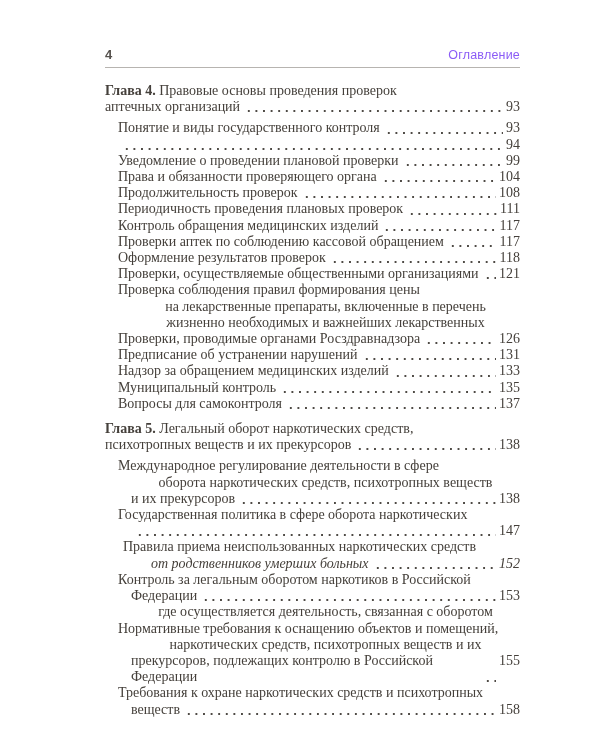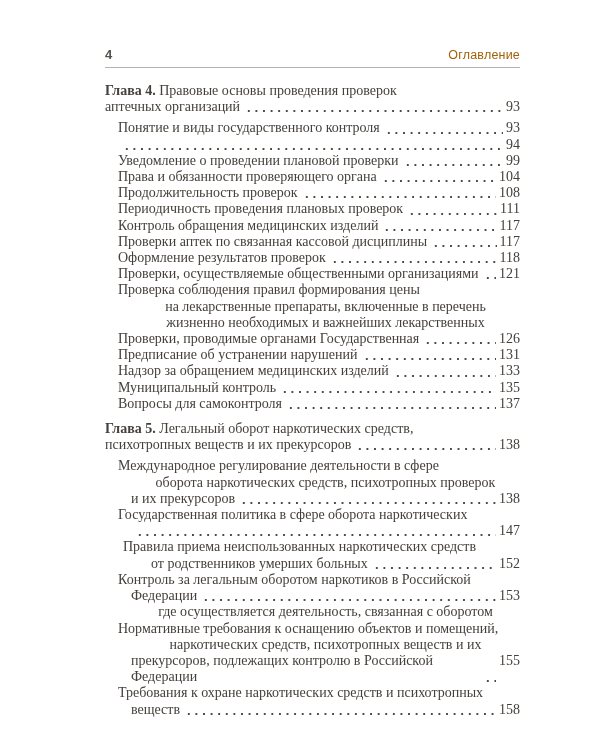--- a/index.html
+++ b/index.html
@@ -14,38 +14,38 @@
   .page { position:absolute; inset:0; background:#ffffff; }
 
   .running-header {
     position:absolute; left:105px; right:80px; top:47px;
     display:flex; justify-content:space-between; align-items:flex-end;
     padding-bottom:5px;
     border-bottom:1px solid #b7b4b0;
     font-family:"Liberation Sans","DejaVu Sans",sans-serif;
   }
   .running-header .pagenum { font-weight:bold; font-size:13px; color:#56524e; }
-  .running-header .title   { font-size:12.5px; color:#a16207; letter-spacing:0.2px; }
+  .running-header .title   { font-size:12.5px; color:#8b5cf6; letter-spacing:0.2px; }
 
   .toc {
     position:absolute; left:105px; right:80px; top:74px;
     font-size:14px; line-height:16.2px;
   }
   .entry.chapter { margin-top:9px; margin-bottom:5px; }
   .entry.chapter .prefix { font-weight:bold; }
 
   .line { display:flex; align-items:baseline; }
   .line .txt { white-space:pre-wrap; }
   .line .pg { white-space:nowrap; }
 
   .ind-0 { margin-left:0; }
   .ind-1 { margin-left:13px;justify-content:space-between; }
   .ind-2 { margin-left:26px;justify-content:center; }
   .ind-3 { margin-left:18px; }
-  .ind-4 { margin-left:46px; }
+  .ind-4 { margin-left:46px;font-style:italic; }
 
   .leader {
     flex:1 1 auto;
     height:4px;
     align-self:flex-end;
     margin:0 3px 2px 5px;
     background-image:radial-gradient(circle, #4e4a45 1.05px, rgba(255,255,255,0) 1.5px);
     background-size:7.6px 4px;
     background-repeat:repeat-x;
     background-position:left center;
@@ -116,21 +116,21 @@
       </div>
       <div class="entry sub">
         <div class="line ind-1">
           <span class="txt">Контроль обращения медицинских изделий</span>
           <span class="leader"></span>
           <span class="pg">117</span>
         </div>
       </div>
       <div class="entry sub">
         <div class="line ind-1">
-          <span class="txt">Проверки аптек по связанная кассовой дисциплины</span>
+          <span class="txt">Проверки аптек по соблюдению кассовой обращением</span>
           <span class="leader"></span>
           <span class="pg">117</span>
         </div>
       </div>
       <div class="entry sub">
         <div class="line ind-1">
           <span class="txt">Оформление результатов проверок</span>
           <span class="leader"></span>
           <span class="pg">118</span>
         </div>
@@ -148,21 +148,21 @@
         </div>
         <div class="line ind-2">
           <span class="txt">на лекарственные препараты, включенные в перечень</span>
         </div>
         <div class="line ind-2">
           <span class="txt">жизненно необходимых и важнейших лекарственных</span>
         </div>
       </div>
       <div class="entry sub">
         <div class="line ind-1">
-          <span class="txt">Проверки, проводимые органами Государственная</span>
+          <span class="txt">Проверки, проводимые органами Росздравнадзора</span>
           <span class="leader"></span>
           <span class="pg">126</span>
         </div>
       </div>
       <div class="entry sub">
         <div class="line ind-1">
           <span class="txt">Предписание об устранении нарушений</span>
           <span class="leader"></span>
           <span class="pg">131</span>
         </div>
@@ -196,21 +196,21 @@
           <span class="txt">психотропных веществ и их прекурсоров</span>
           <span class="leader"></span>
           <span class="pg">138</span>
         </div>
       </div>
       <div class="entry sub">
         <div class="line ind-1">
           <span class="txt">Международное регулирование деятельности в сфере</span>
         </div>
         <div class="line ind-2">
-          <span class="txt">оборота наркотических средств, психотропных проверок</span>
+          <span class="txt">оборота наркотических средств, психотропных веществ</span>
         </div>
         <div class="line ind-2">
           <span class="txt">и их прекурсоров</span>
           <span class="leader"></span>
           <span class="pg">138</span>
         </div>
       </div>
       <div class="entry sub">
         <div class="line ind-1">
           <span class="txt">Государственная политика в сфере оборота наркотических</span>

